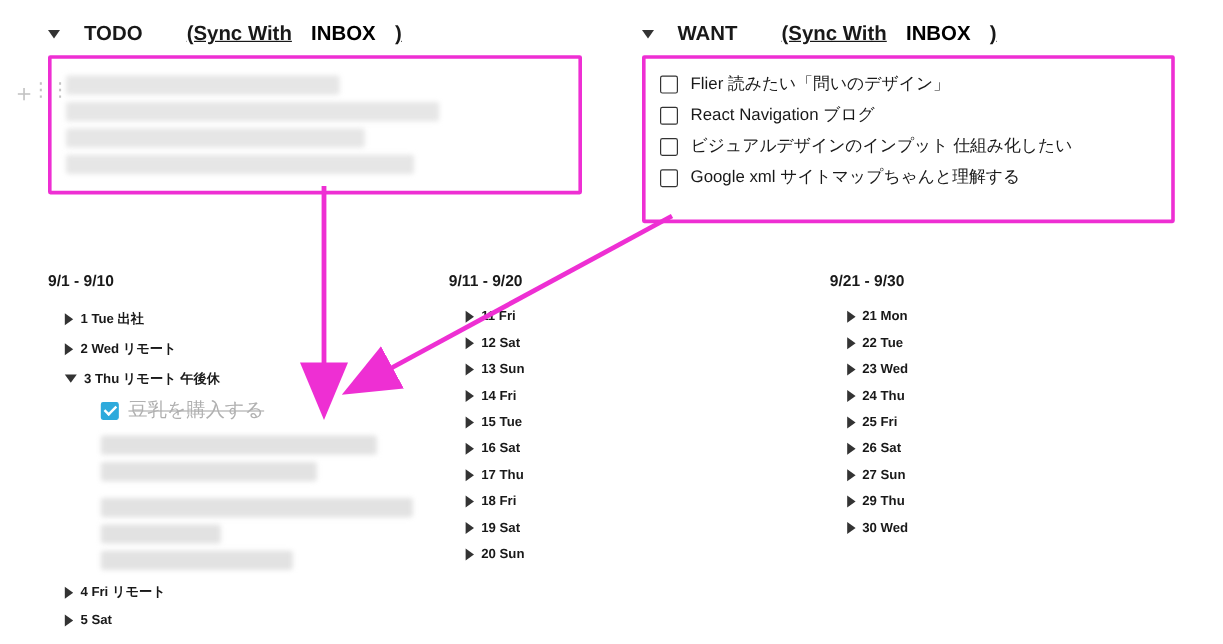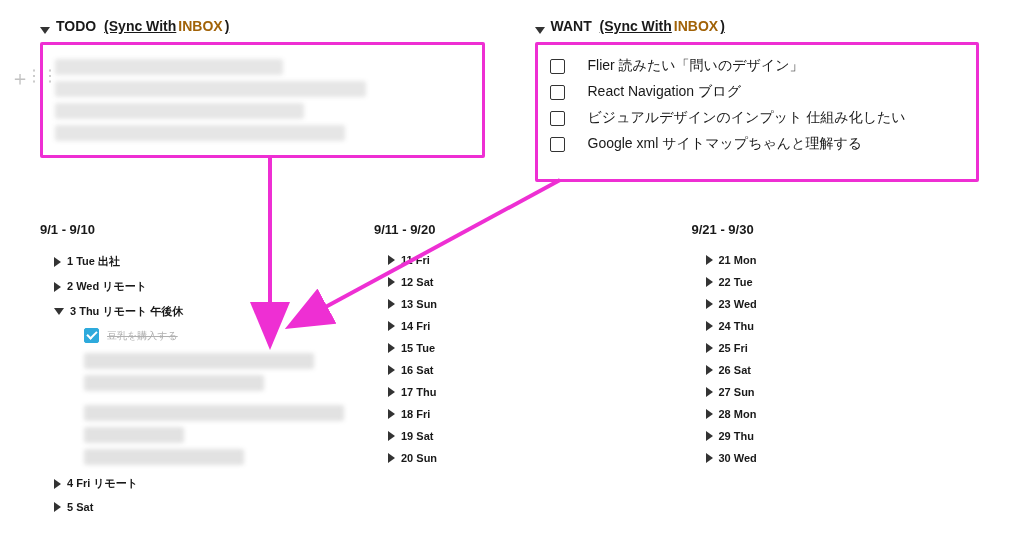--- a/index.html
+++ b/index.html
@@ -10,43 +10,43 @@
     width: 1019px;
     height: 537px;
     overflow: hidden;
     position: relative;
     padding: 18px 40px 0 40px;
   }
   .top-row { display: flex; gap: 50px; }
   .top-col { flex: 1; position: relative; }
   .section-header {
     display: flex;
-    align-items: flex-end;
-    gap: 2px;
+    align-items: center;
+    gap: 16px;
     font-weight: 700;
-    font-size: 14px;
+    font-size: 17px;
     margin-bottom: 8px;
   }
   .tri {
     width: 0; height: 0;
     border-left: 5px solid transparent;
     border-right: 5px solid transparent;
     border-top: 7px solid #333;
     display: inline-block;
     margin-right: 4px;
   }
   .tri-right {
     width: 0; height: 0;
     border-top: 5px solid transparent;
     border-bottom: 5px solid transparent;
     border-left: 7px solid #333;
     display: inline-block;
     margin-right: 6px;
   }
-  .inbox-tag { color: #a16207; font-weight: 700; }
+  .inbox-tag { color: #000000; font-weight: 700; }
   .paren { font-weight: 700; text-decoration: underline; }
   .magenta-box {
     border: 3px solid #ee2fd3;
     border-radius: 2px;
     padding: 8px 12px;
     min-height: 110px;
   }
   .want-box { min-height: 140px; }
   .blur-line {
     background: #e6e6e6;
@@ -55,21 +55,21 @@
     border-radius: 2px;
     filter: blur(2px);
   }
   .bl1 { width: 55%; }
   .bl2 { width: 75%; }
   .bl3 { width: 60%; }
   .bl4 { width: 70%; }
   .checklist-item {
     display: flex;
     align-items: center;
-    gap: 23px;
+    gap: 11px;
     font-size: 14px;
     padding: 4px 0;
   }
   .checkbox {
     width: 15px; height: 15px;
     border: 1.5px solid #333;
     border-radius: 2px;
     flex-shrink: 0;
   }
   .checkbox.checked {
@@ -120,21 +120,21 @@
     font-weight: 700;
     padding: 5px 0;
     margin-left: 14px;
   }
   .day-sub {
     margin-left: 44px;
     display: flex;
     align-items: center;
     gap: 8px;
     padding: 4px 0;
-    font-size: 10px;
+    font-size: 16px;
   }
   .strike { text-decoration: line-through; color: #b0b0b0; }
   .blur-block {
     margin-left: 44px;
     margin-top: 6px;
     margin-bottom: 6px;
   }
   .bb {
     background: #e2e2e2;
     height: 16px;
@@ -311,24 +311,20 @@
         <div class="day-row">
           <span class="tri-right"></span>
           <span>26 Sat</span>
         </div>
         <div class="day-row">
           <span class="tri-right"></span>
           <span>27 Sun</span>
         </div>
         <div class="day-row">
           <span class="tri-right"></span>
-          <span>28 Mon</span>
-        </div>
-        <div class="day-row">
-          <span class="tri-right"></span>
           <span>29 Thu</span>
         </div>
         <div class="day-row">
           <span class="tri-right"></span>
           <span>30 Wed</span>
         </div>
       </div>
   </div>
 </div>
 

